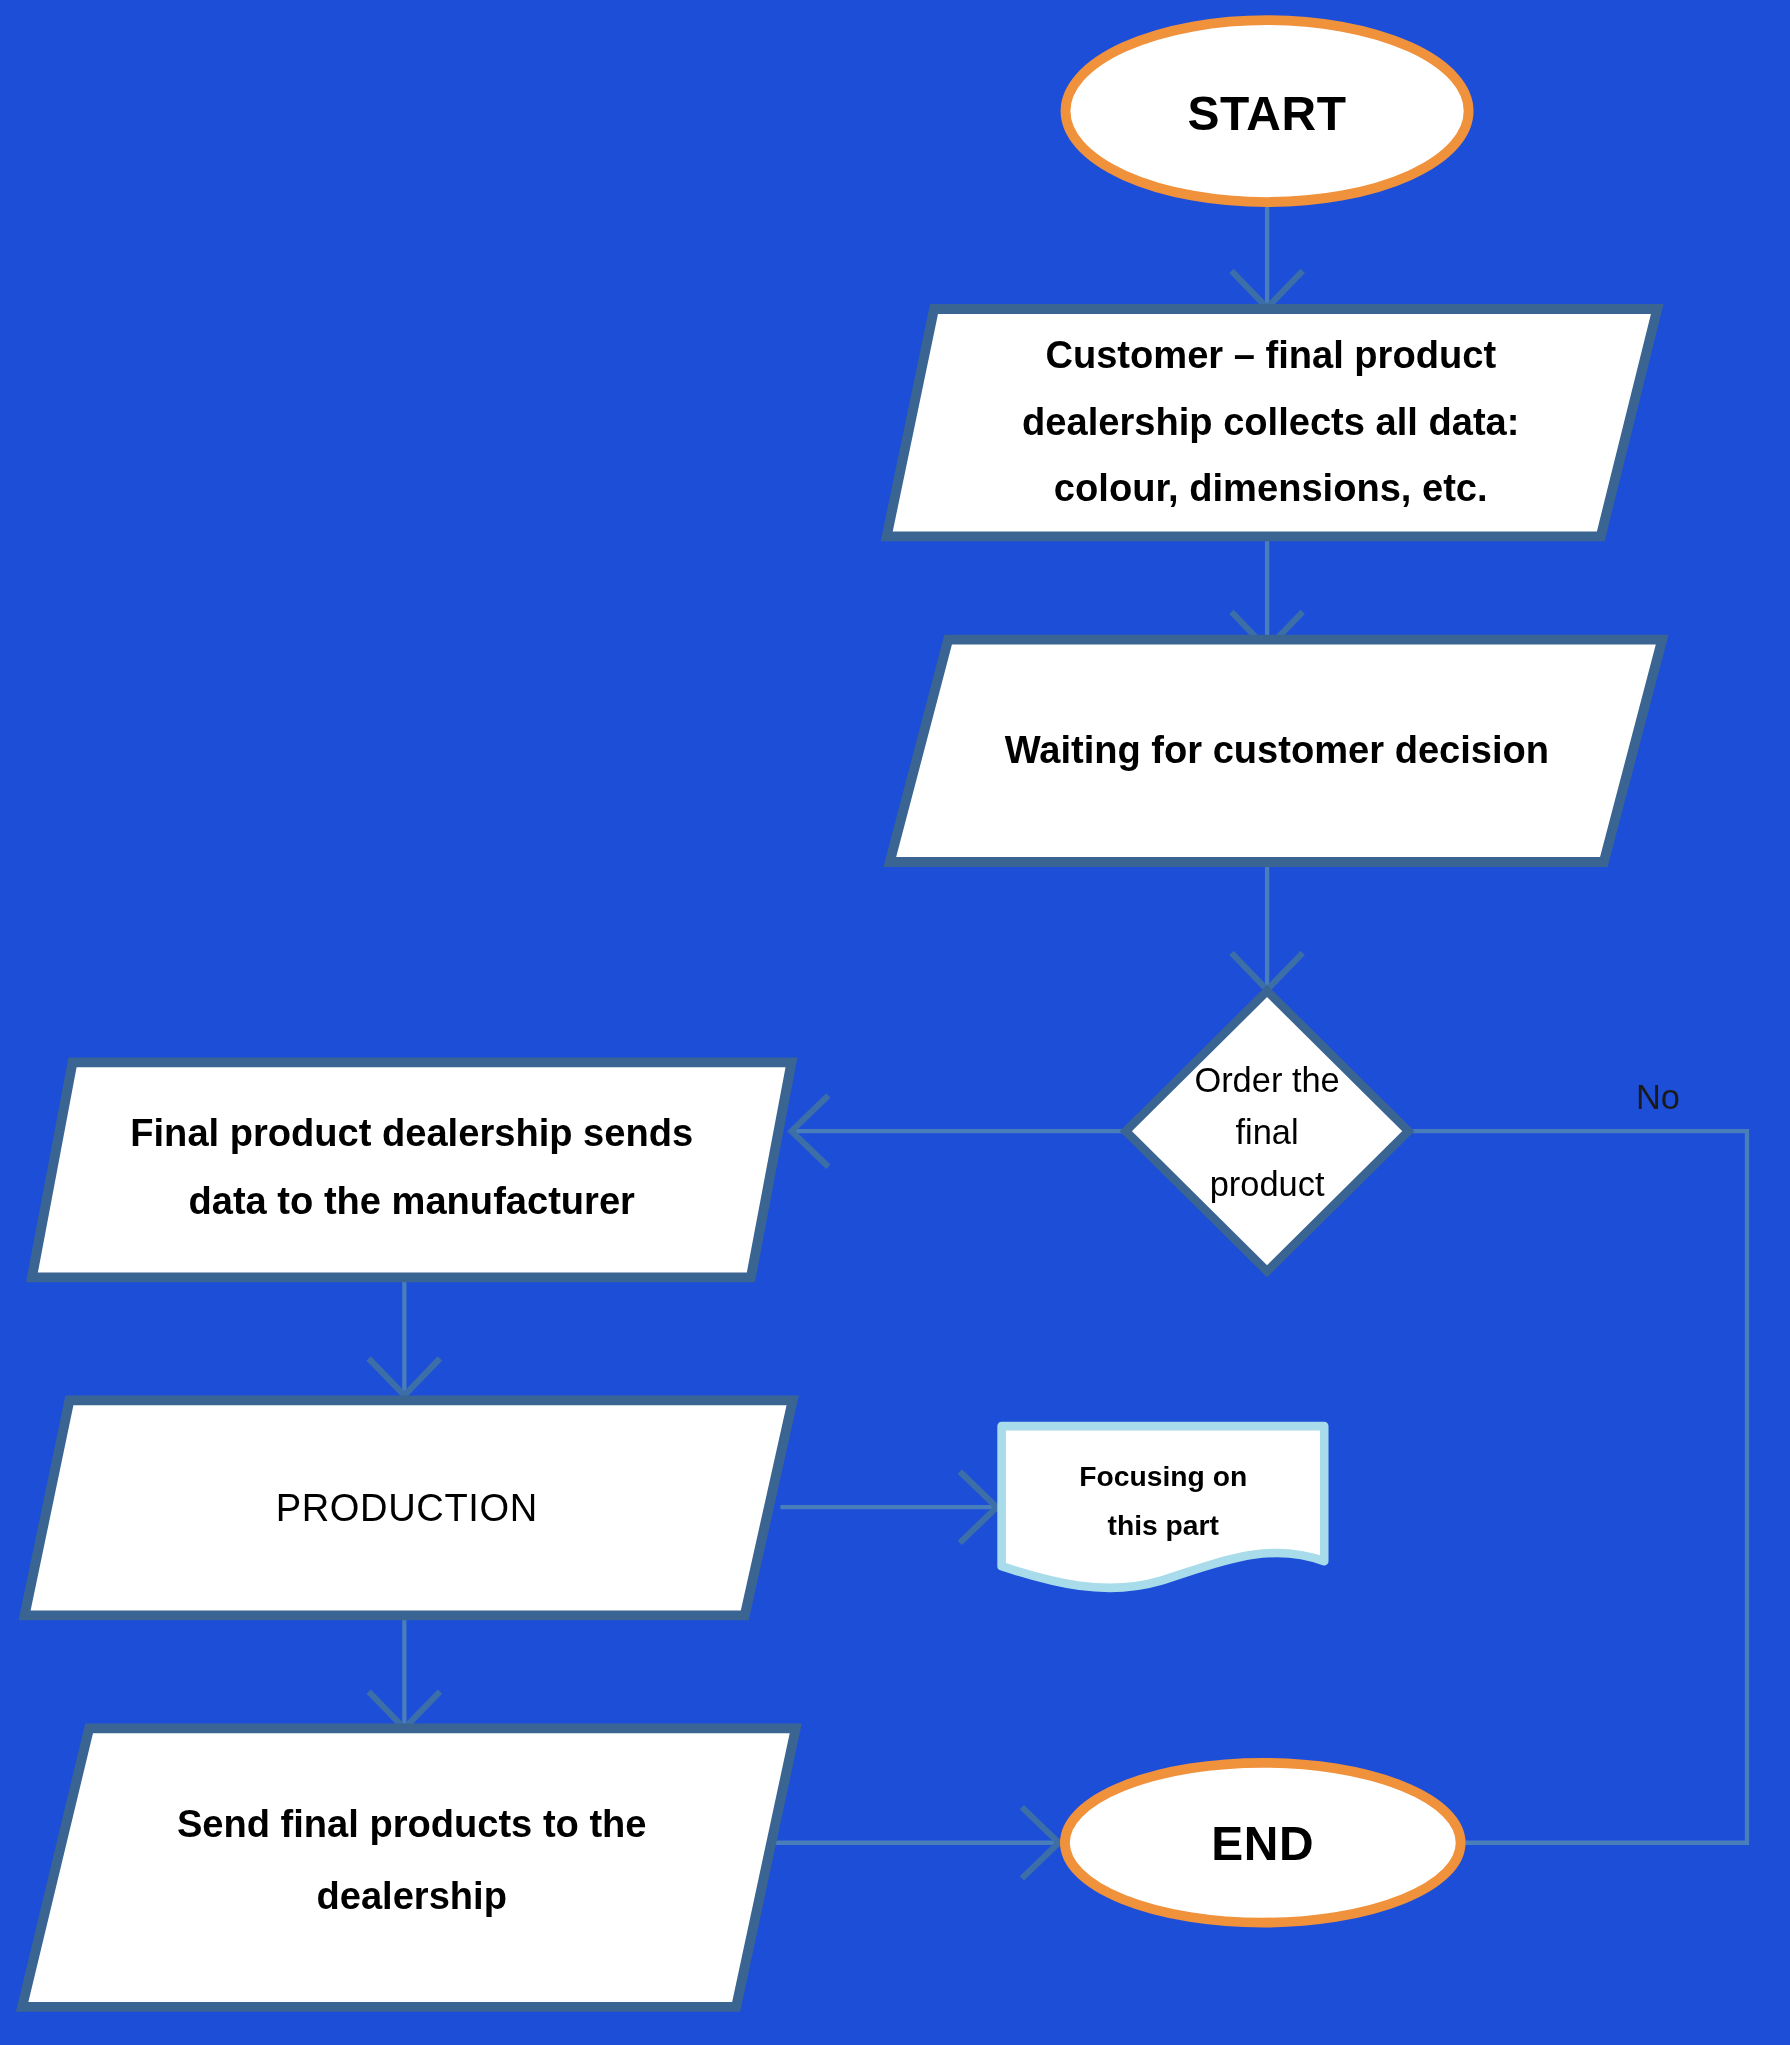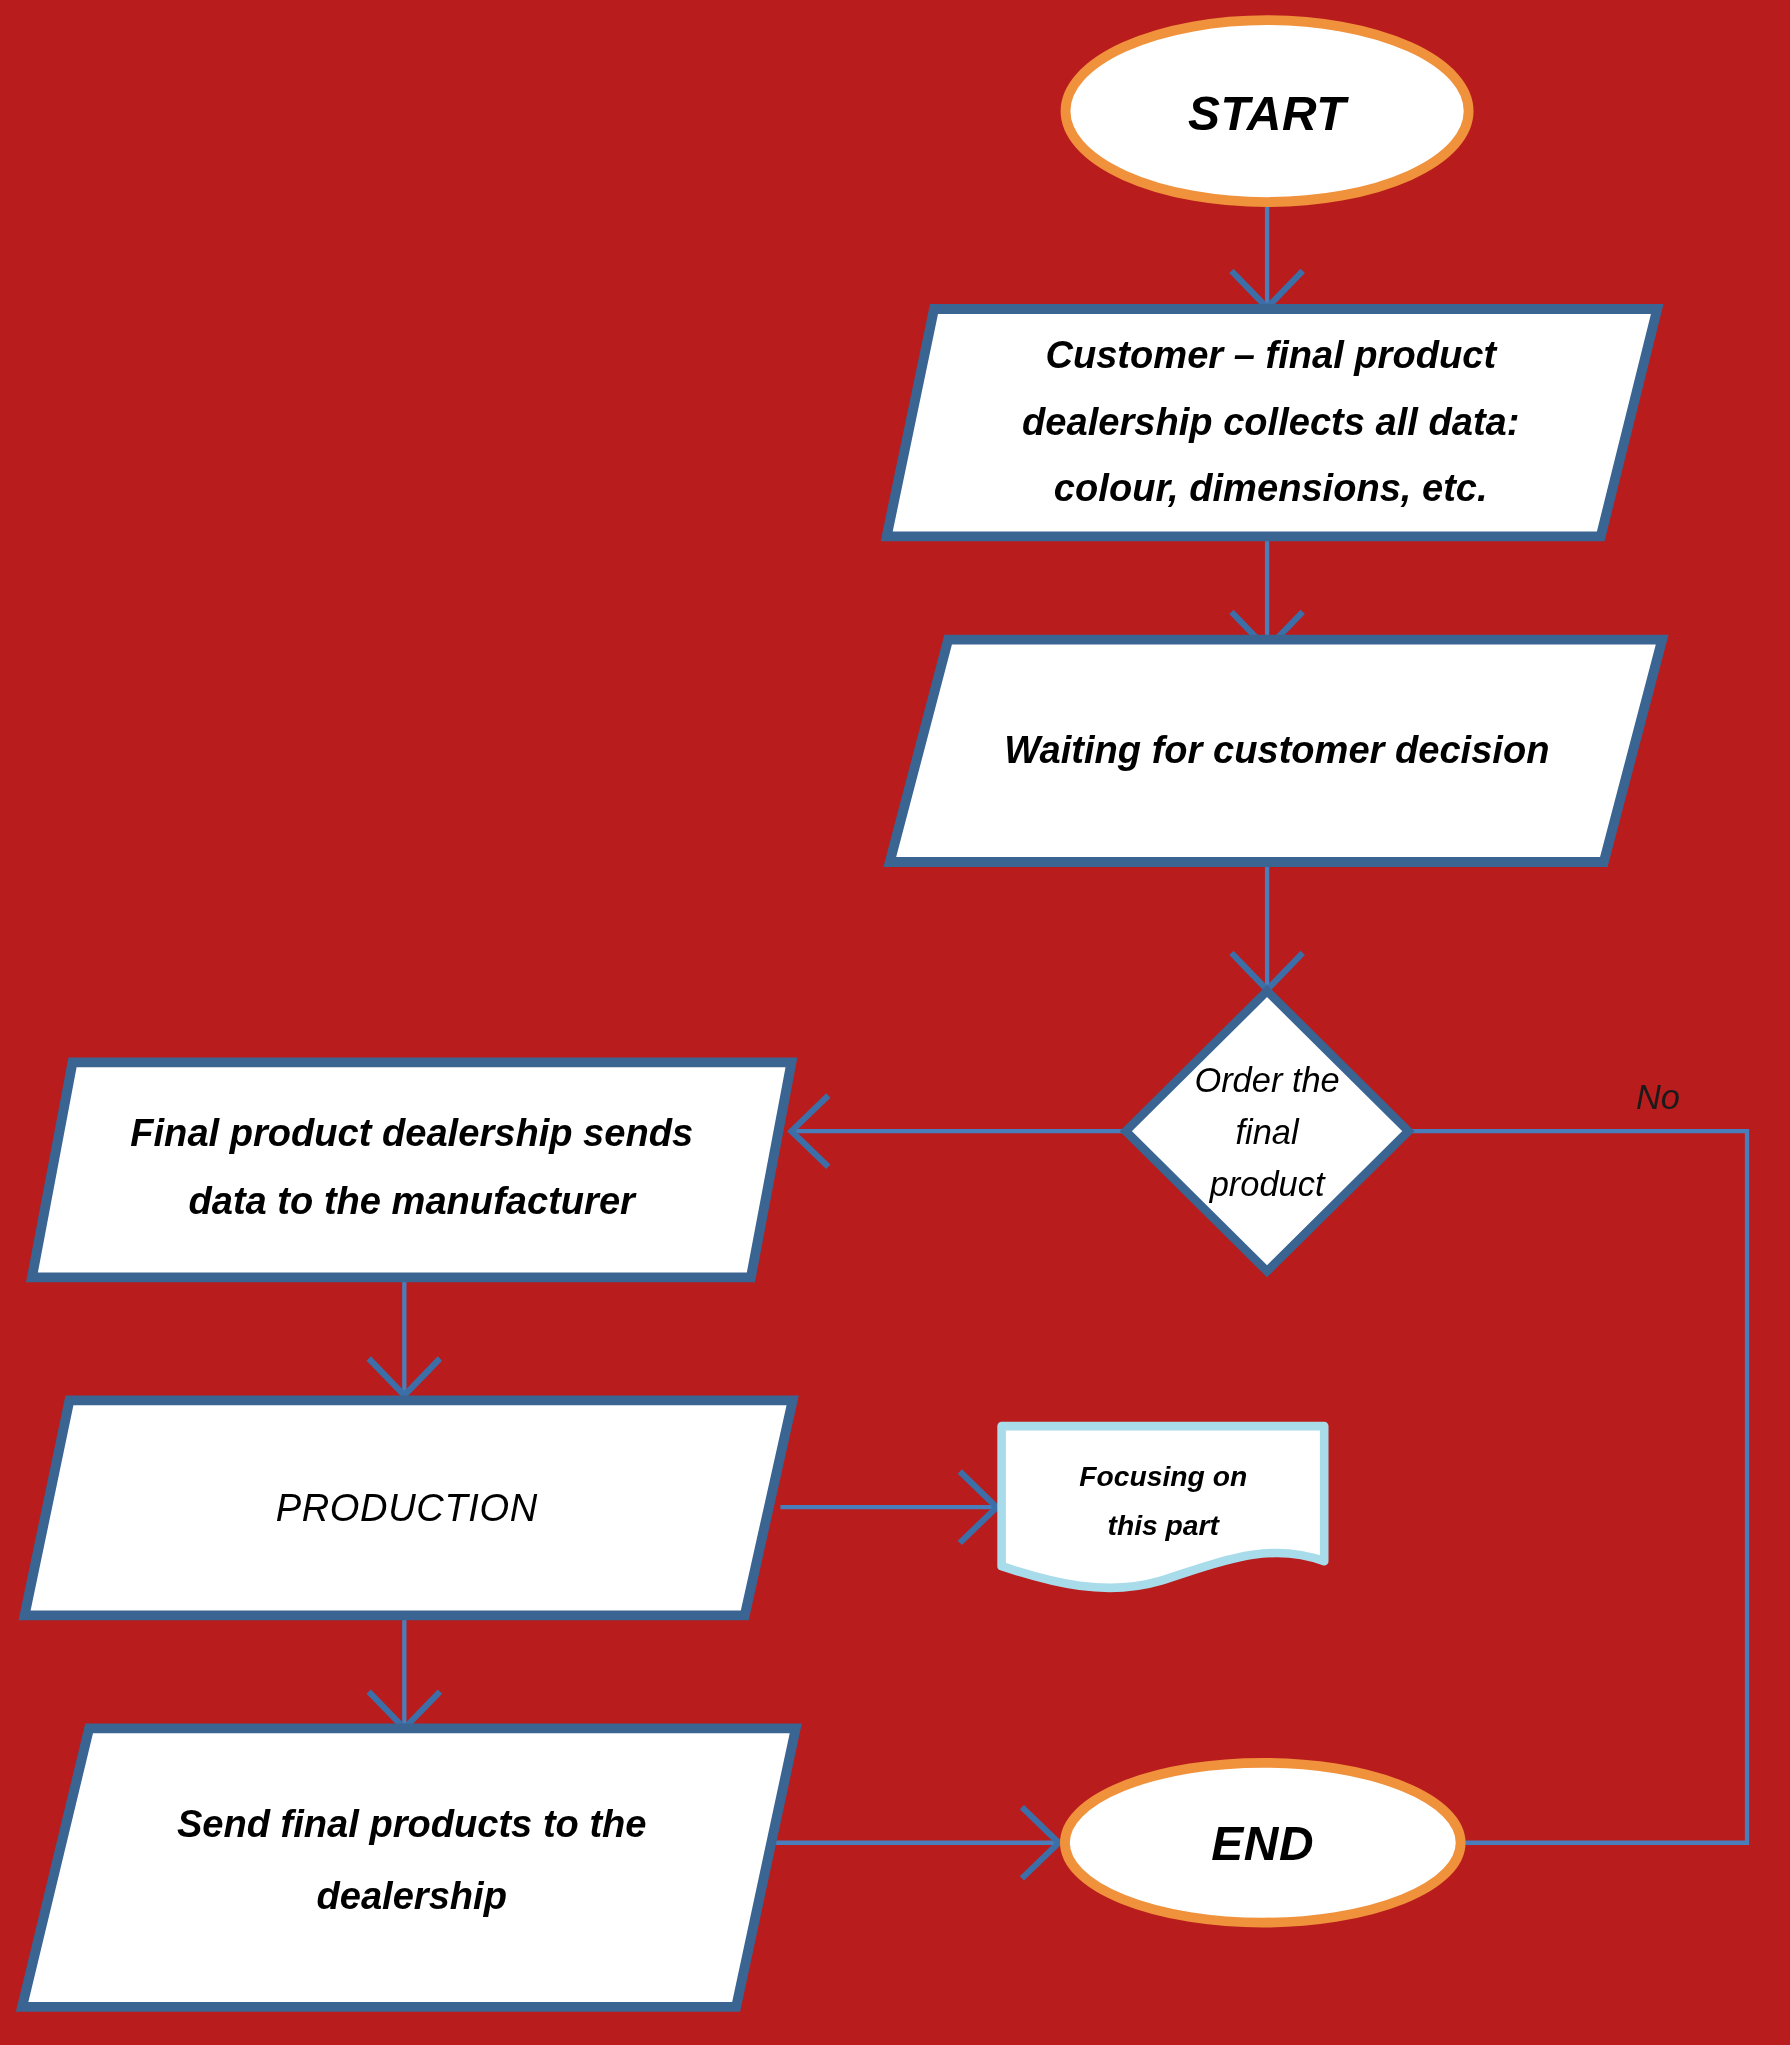--- a/index.html
+++ b/index.html
@@ -7,23 +7,22 @@
     padding: 0;
     background: #ffffff;
   }
   body {
     font-family: "Liberation Sans", sans-serif;
   }
   #flow-root {
     position: relative;
     width: 1790px;
     height: 2046px;
-    background: #b91c1c;
+    background: #1d4ed8;
     overflow: hidden;
-    font-style: italic;
   }
   #flow-svg {
     position: absolute;
     top: 0;
     left: 0;
     width: 1790px;
     height: 2046px;
     display: block;
   }
   .para-stroke {

